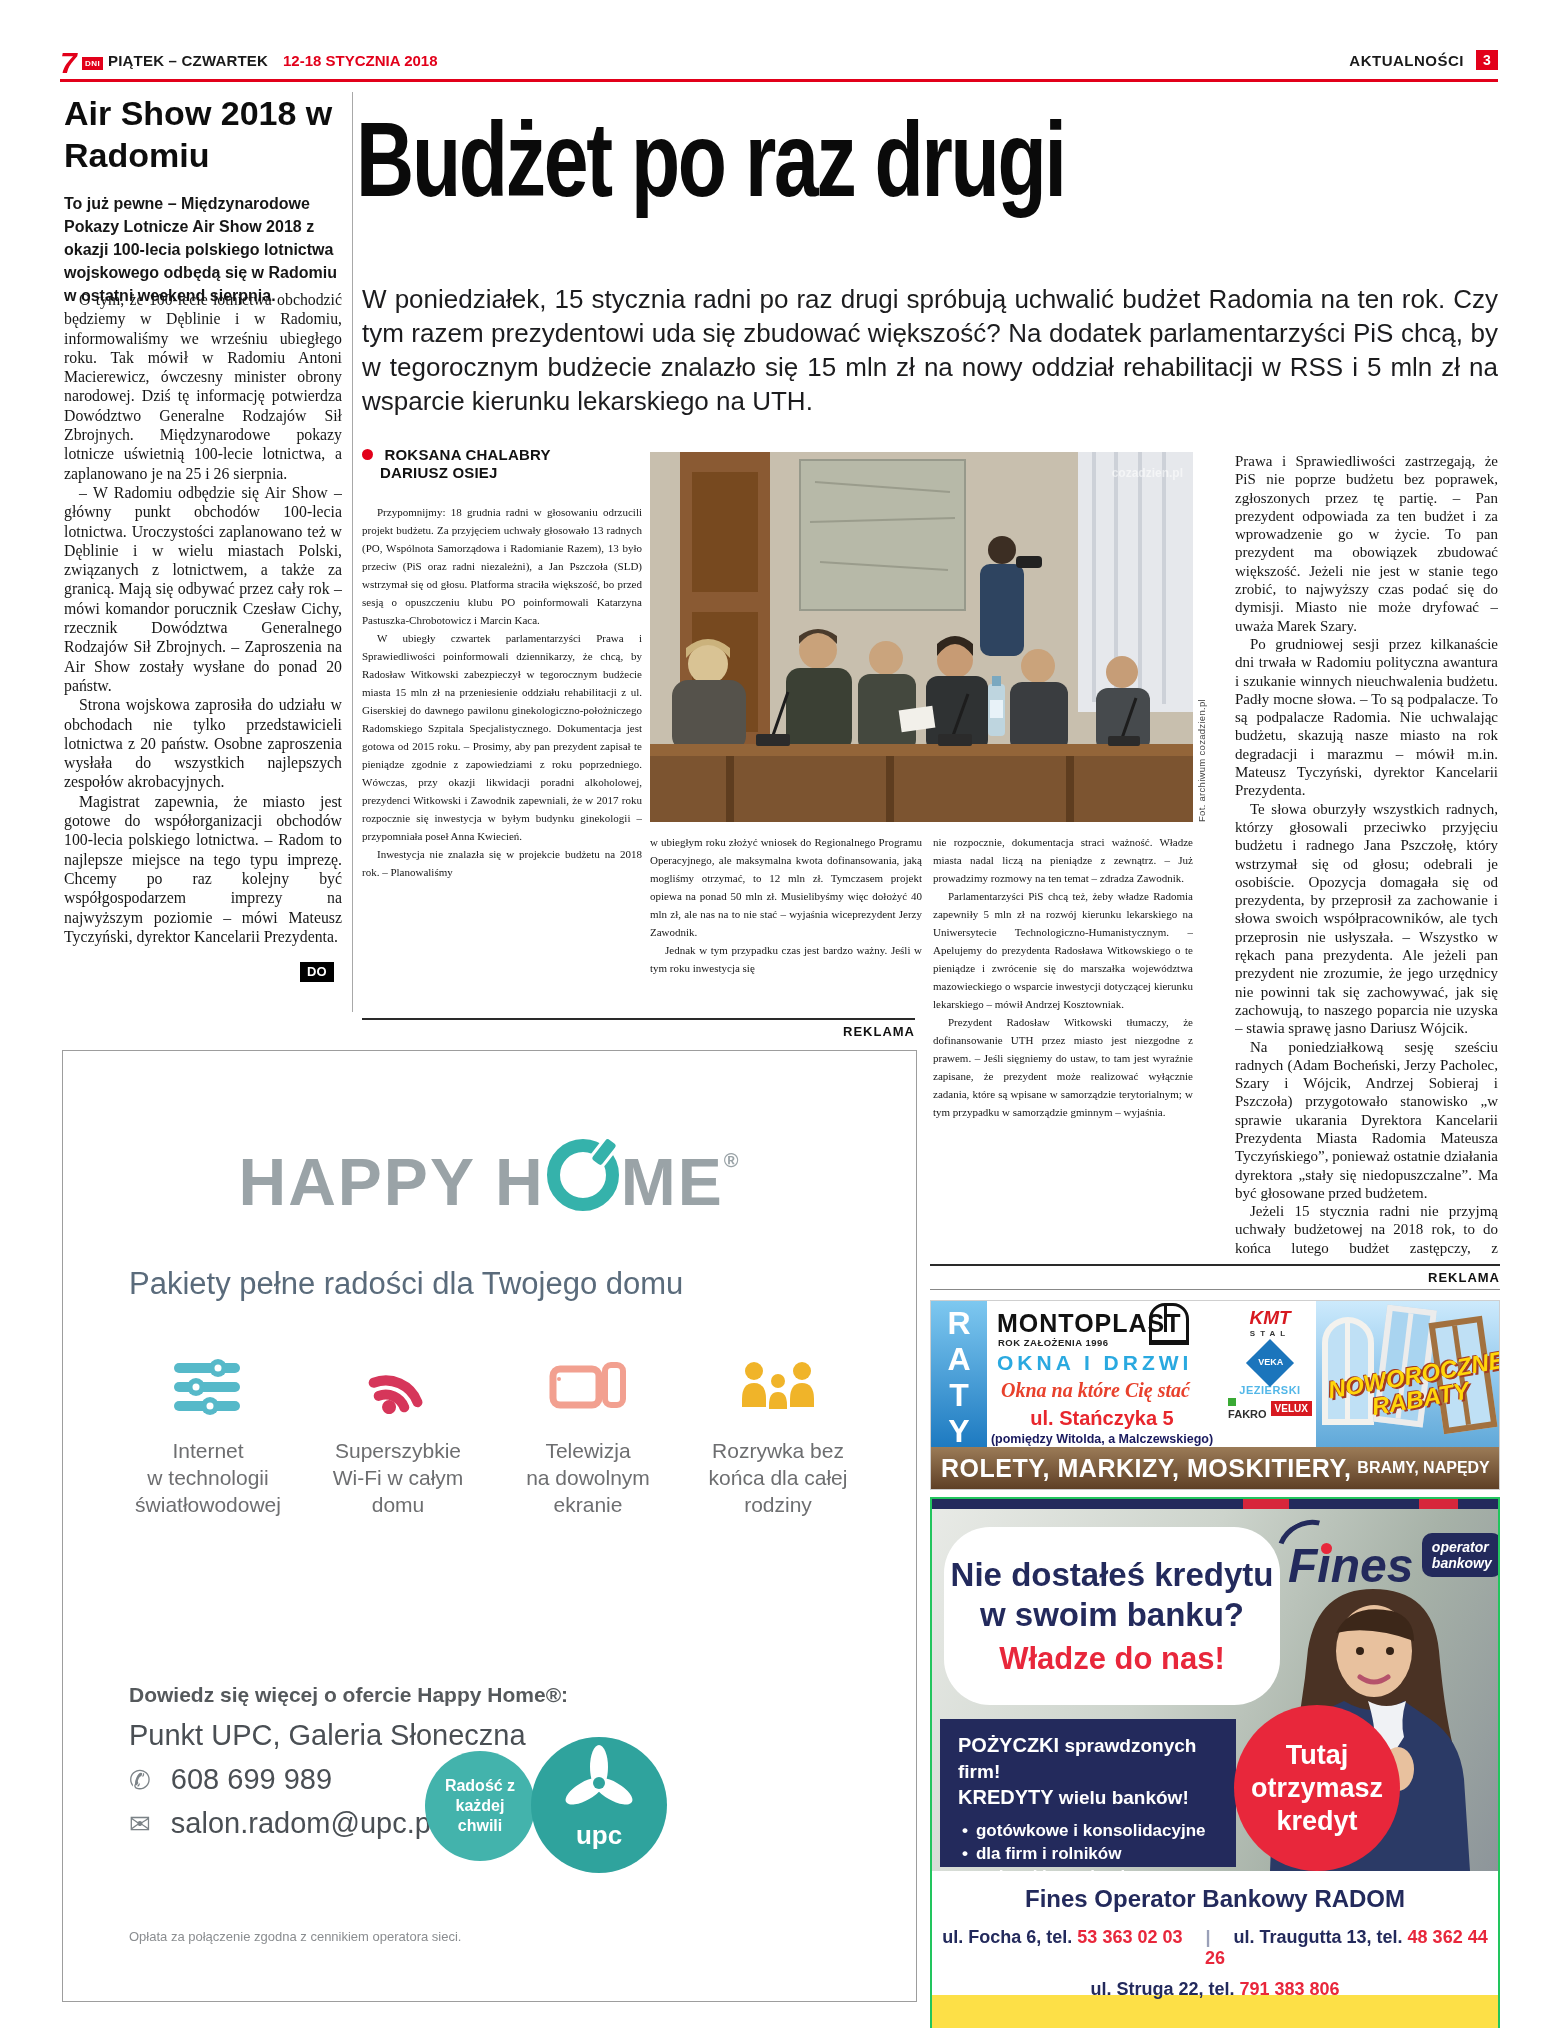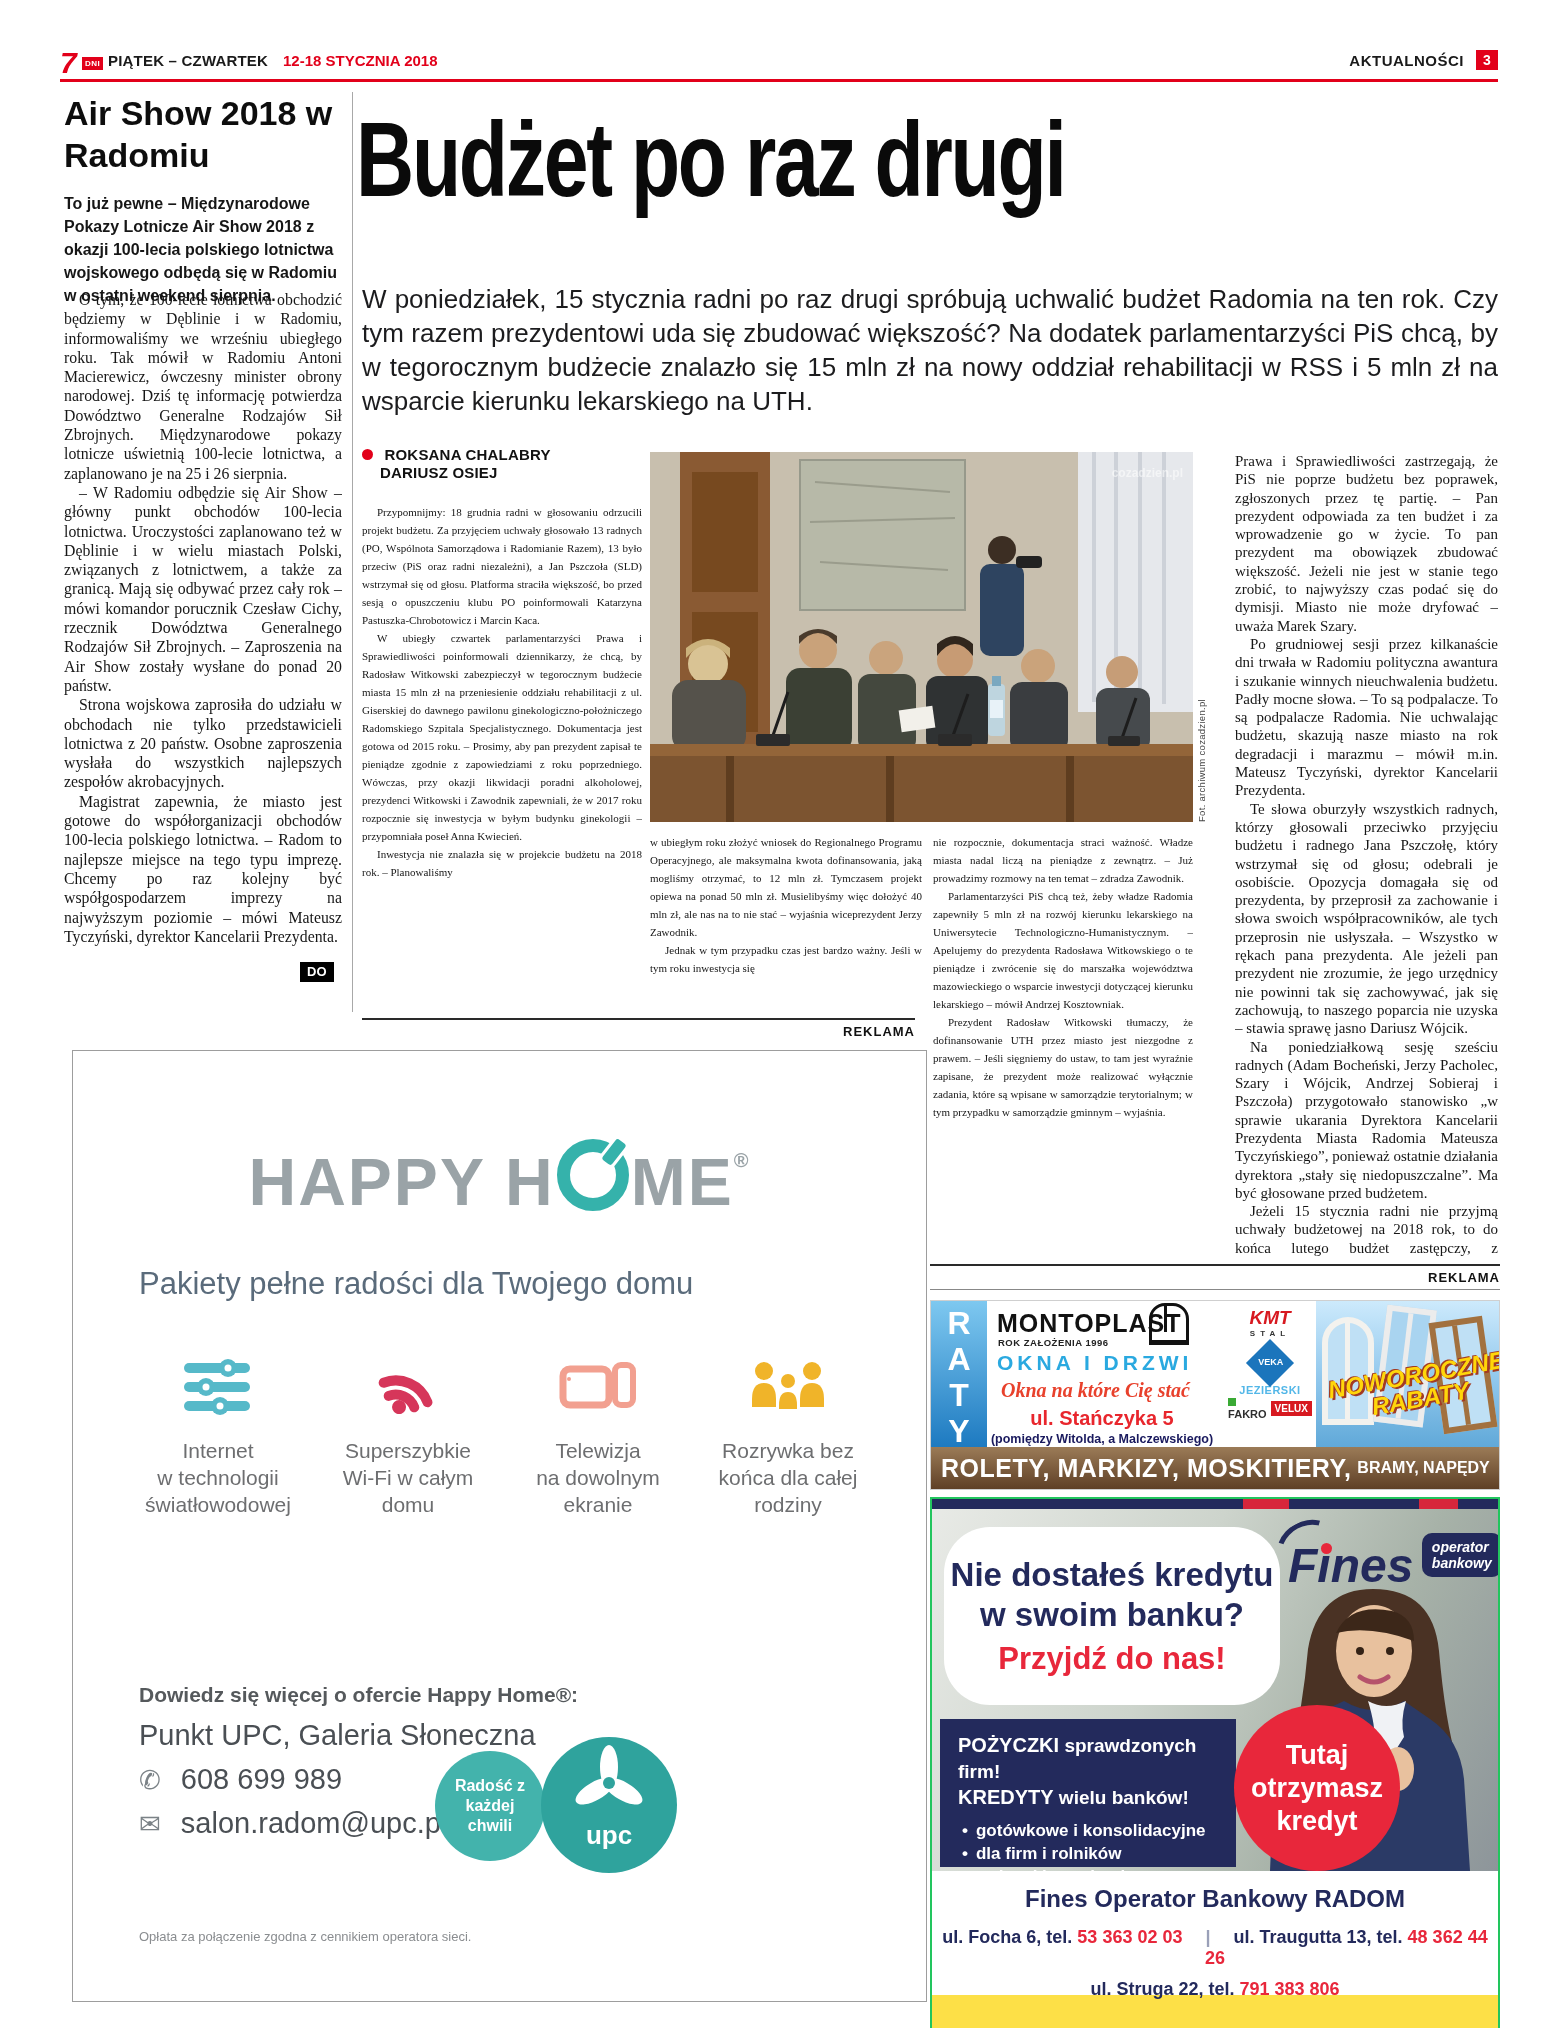--- a/index.html
+++ b/index.html
@@ -49,21 +49,21 @@
                    font:600 12px "Liberation Sans",sans-serif;}
   .photo-credit{position:absolute;left:1196px;top:648px;height:174px;width:14px;
                 writing-mode:vertical-rl;transform:rotate(180deg);
                 font:400 9.5px "Liberation Sans",sans-serif;color:#444;letter-spacing:.3px;}
   
   .reklama{position:absolute;font:800 13px "Liberation Sans",sans-serif;letter-spacing:1px;color:#111;
            text-align:right;border-top:2px solid #2a2a2a;padding-top:4px;}
   .rek1{left:362px;top:1018px;width:553px;}
   .rek2{left:930px;top:1264px;width:570px;border-bottom:1px solid #888;padding-bottom:4px;}
   
-  .hh{position:absolute;left:72px;top:1050px;width:853px;height:950px;border:1.5px solid #9d9d9d;background:#fff;}
+  .hh{position:absolute;left:62px;top:1050px;width:853px;height:950px;border:1.5px solid #9d9d9d;background:#fff;}
   .hh-logo{position:absolute;left:0;top:88px;width:100%;text-align:center;
            font:700 66px "Liberation Sans",sans-serif;color:#9aa3a7;letter-spacing:2px;white-space:nowrap;}
   .hh-logo .o-ring{display:inline-block;width:46px;height:46px;border:13px solid #35b2ab;border-radius:50%;
                    vertical-align:-6px;position:relative;margin:0 2px;}
   .hh-logo .o-stem{position:absolute;right:-7px;top:-16px;width:12px;height:26px;background:#35b2ab;
                    border-radius:6px;transform:rotate(38deg);border:3px solid #fff;}
   .hh-logo sup{font-size:20px;color:#9aa3a7;vertical-align:38px;}
   .hh-tagline{position:absolute;left:66px;top:215px;font:400 31px "Liberation Sans",sans-serif;color:#5a6b7b;}
   .hh-features{position:absolute;left:50px;top:300px;width:760px;display:flex;}
   .hh-feat{width:190px;text-align:center;}
@@ -426,21 +426,21 @@
       <circle cx="112" cy="92" r="4" fill="#342216"></circle>
         <circle cx="142" cy="92" r="4" fill="#342216"></circle>
       <path d="M112 118 q14 10 28 0" stroke="#b5526b" stroke-width="5" fill="none" stroke-linecap="round"></path>
       <path d="M96 142 q30 18 60 0 l26 18 q30 20 34 60 l6 92 l-200 0 l4 -96 q4 -40 40 -60 z" fill="#2b3a66"></path>
       <path d="M120 142 q8 26 6 40 l16 18 l14 -22 q-4 -16 2 -36 q-20 10 -38 0 z" fill="#f0f2f5"></path>
       <ellipse cx="150" cy="210" rx="16" ry="22" fill="#e8c19e"></ellipse>
     </svg>
     <div class="fin-bubble">
       <div class="fin-q">Nie dostałeś kredytu</div>
       <div class="fin-q">w swoim banku?</div>
-      <div class="fin-cta">Przyjdź do nas!</div>
+      <div class="fin-cta">Władze do nas!</div>
     </div>
     <div class="fin-logo">
       <span class="arc"></span>
       <span class="fx">F</span><span class="fx idot">i</span><span class="fx">nes</span>
       <span class="opbox">
         <span>operator</span><br><span>bankowy</span>
       </span>
     </div>
     <div class="fin-panel">
       <div class="l1"><strong>POŻYCZKI</strong><span> sprawdzonych firm!</span></div>

